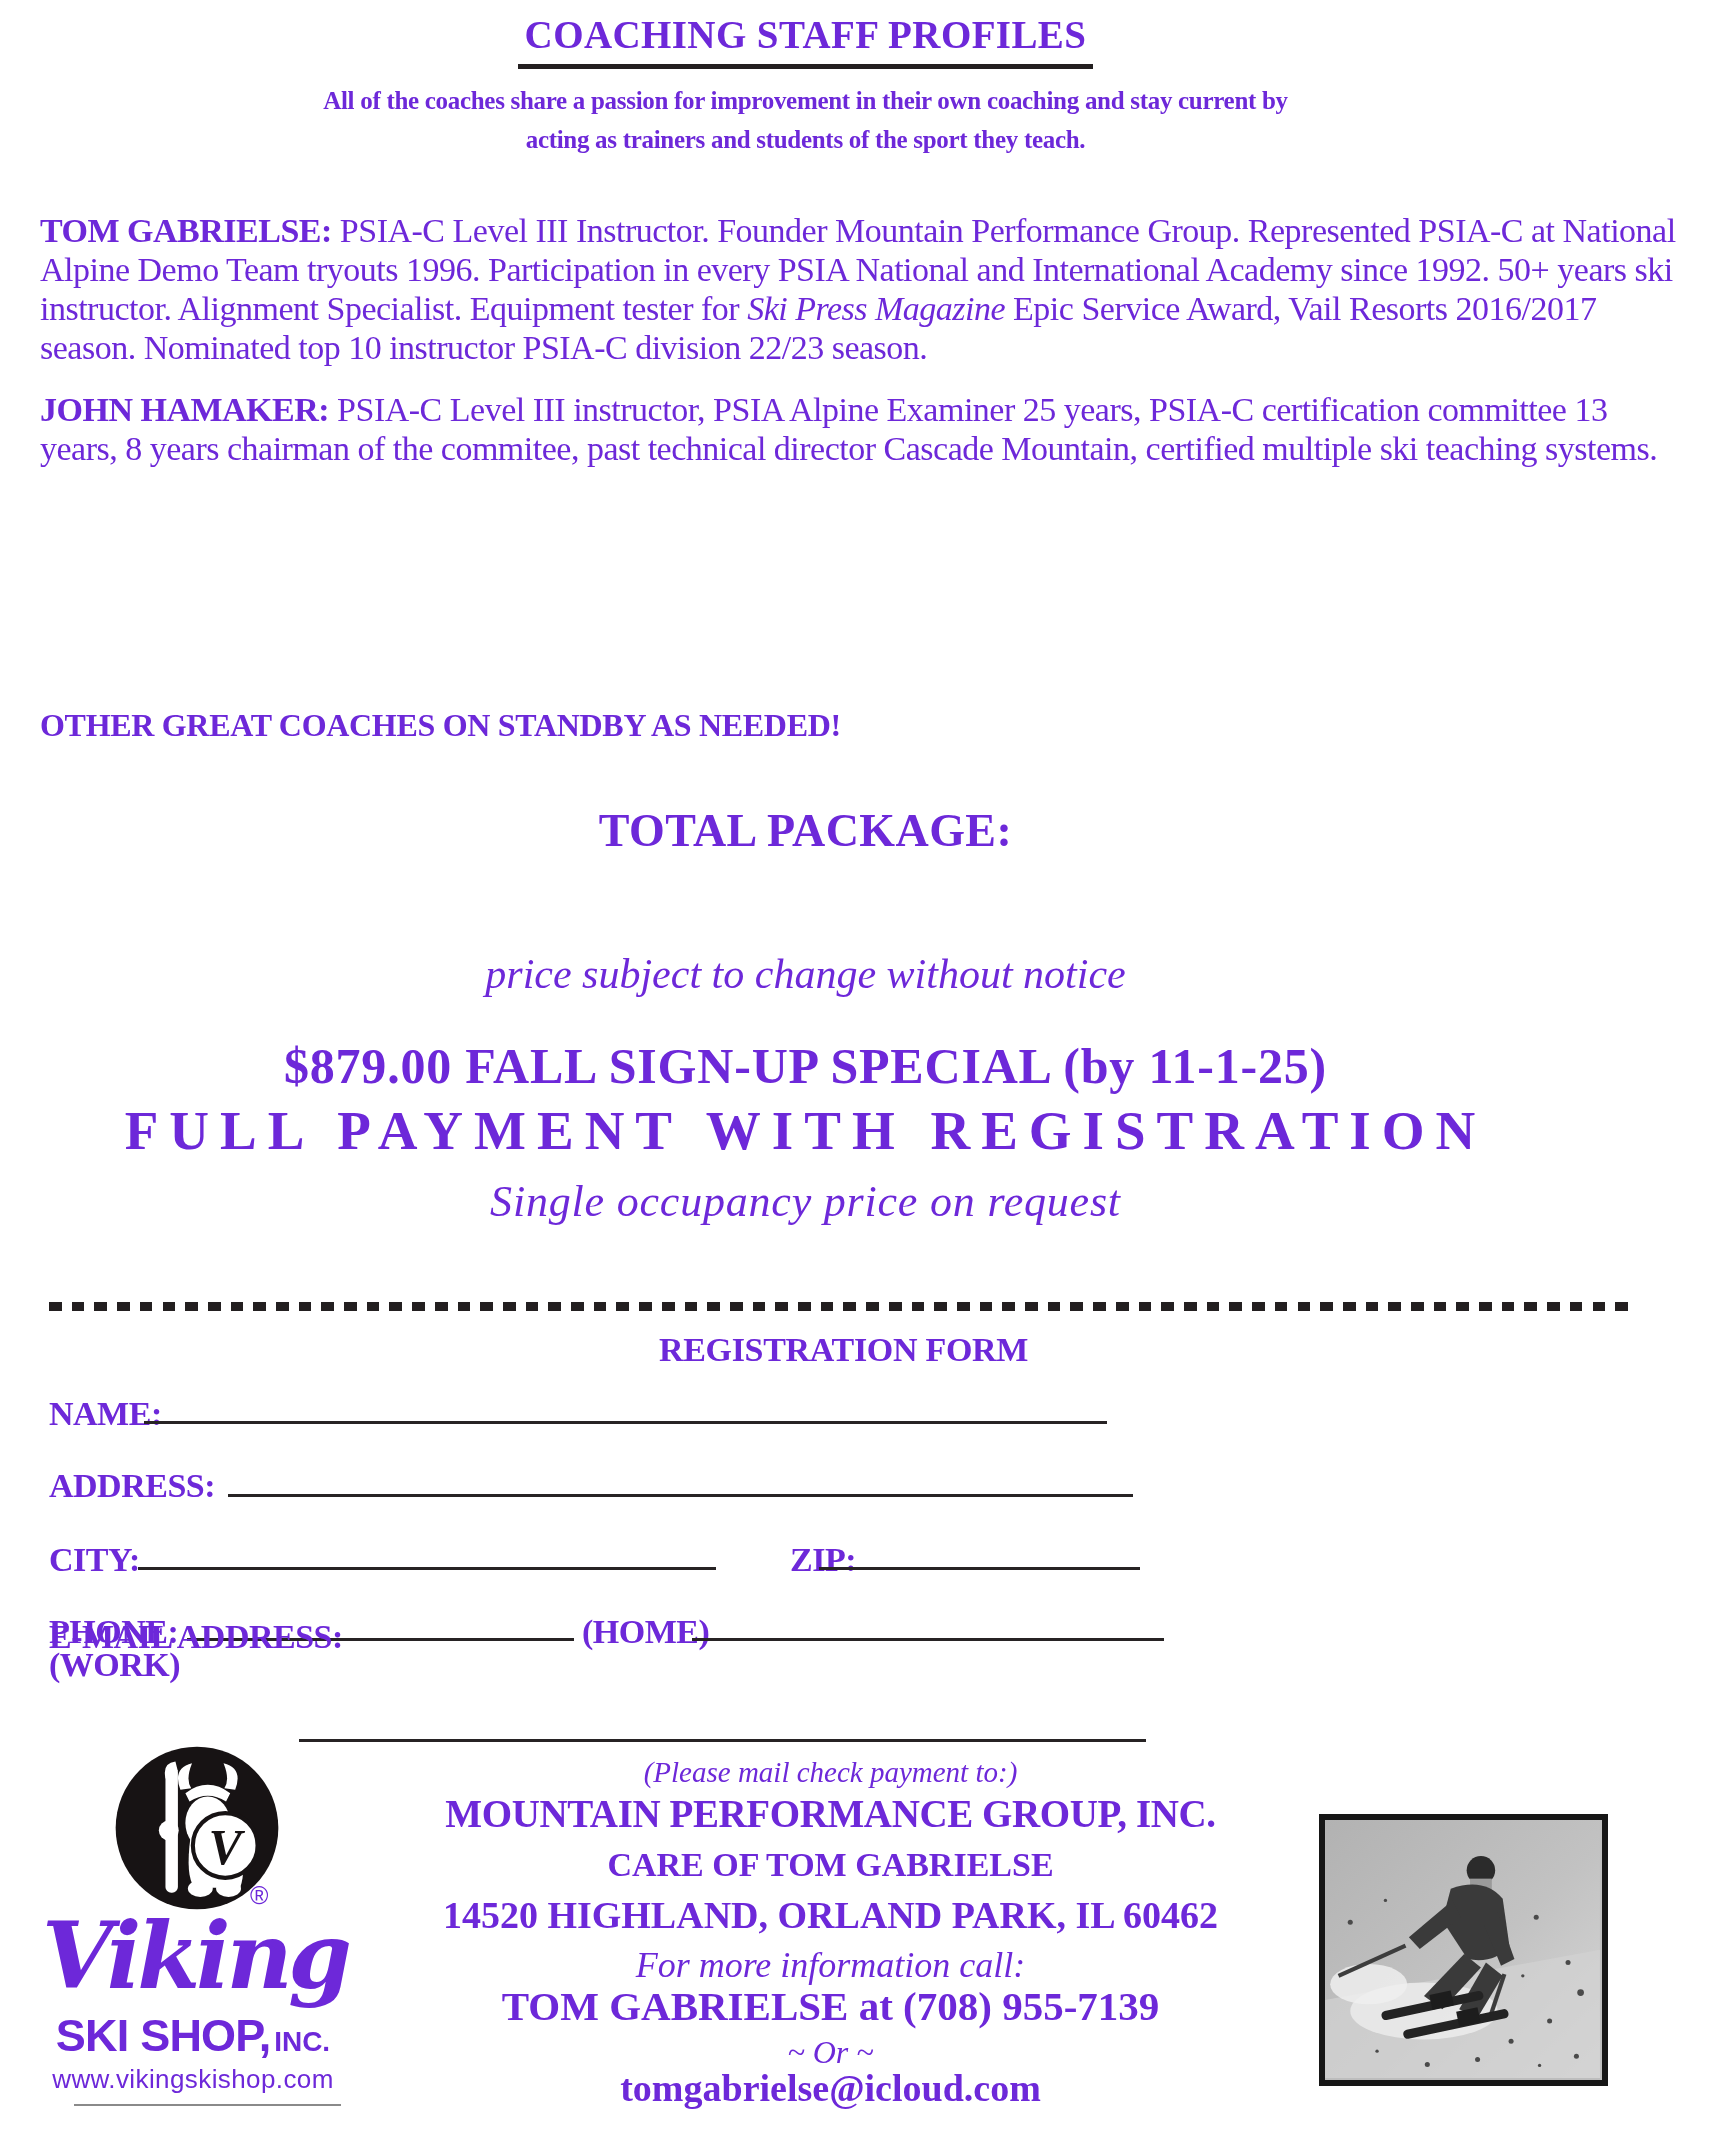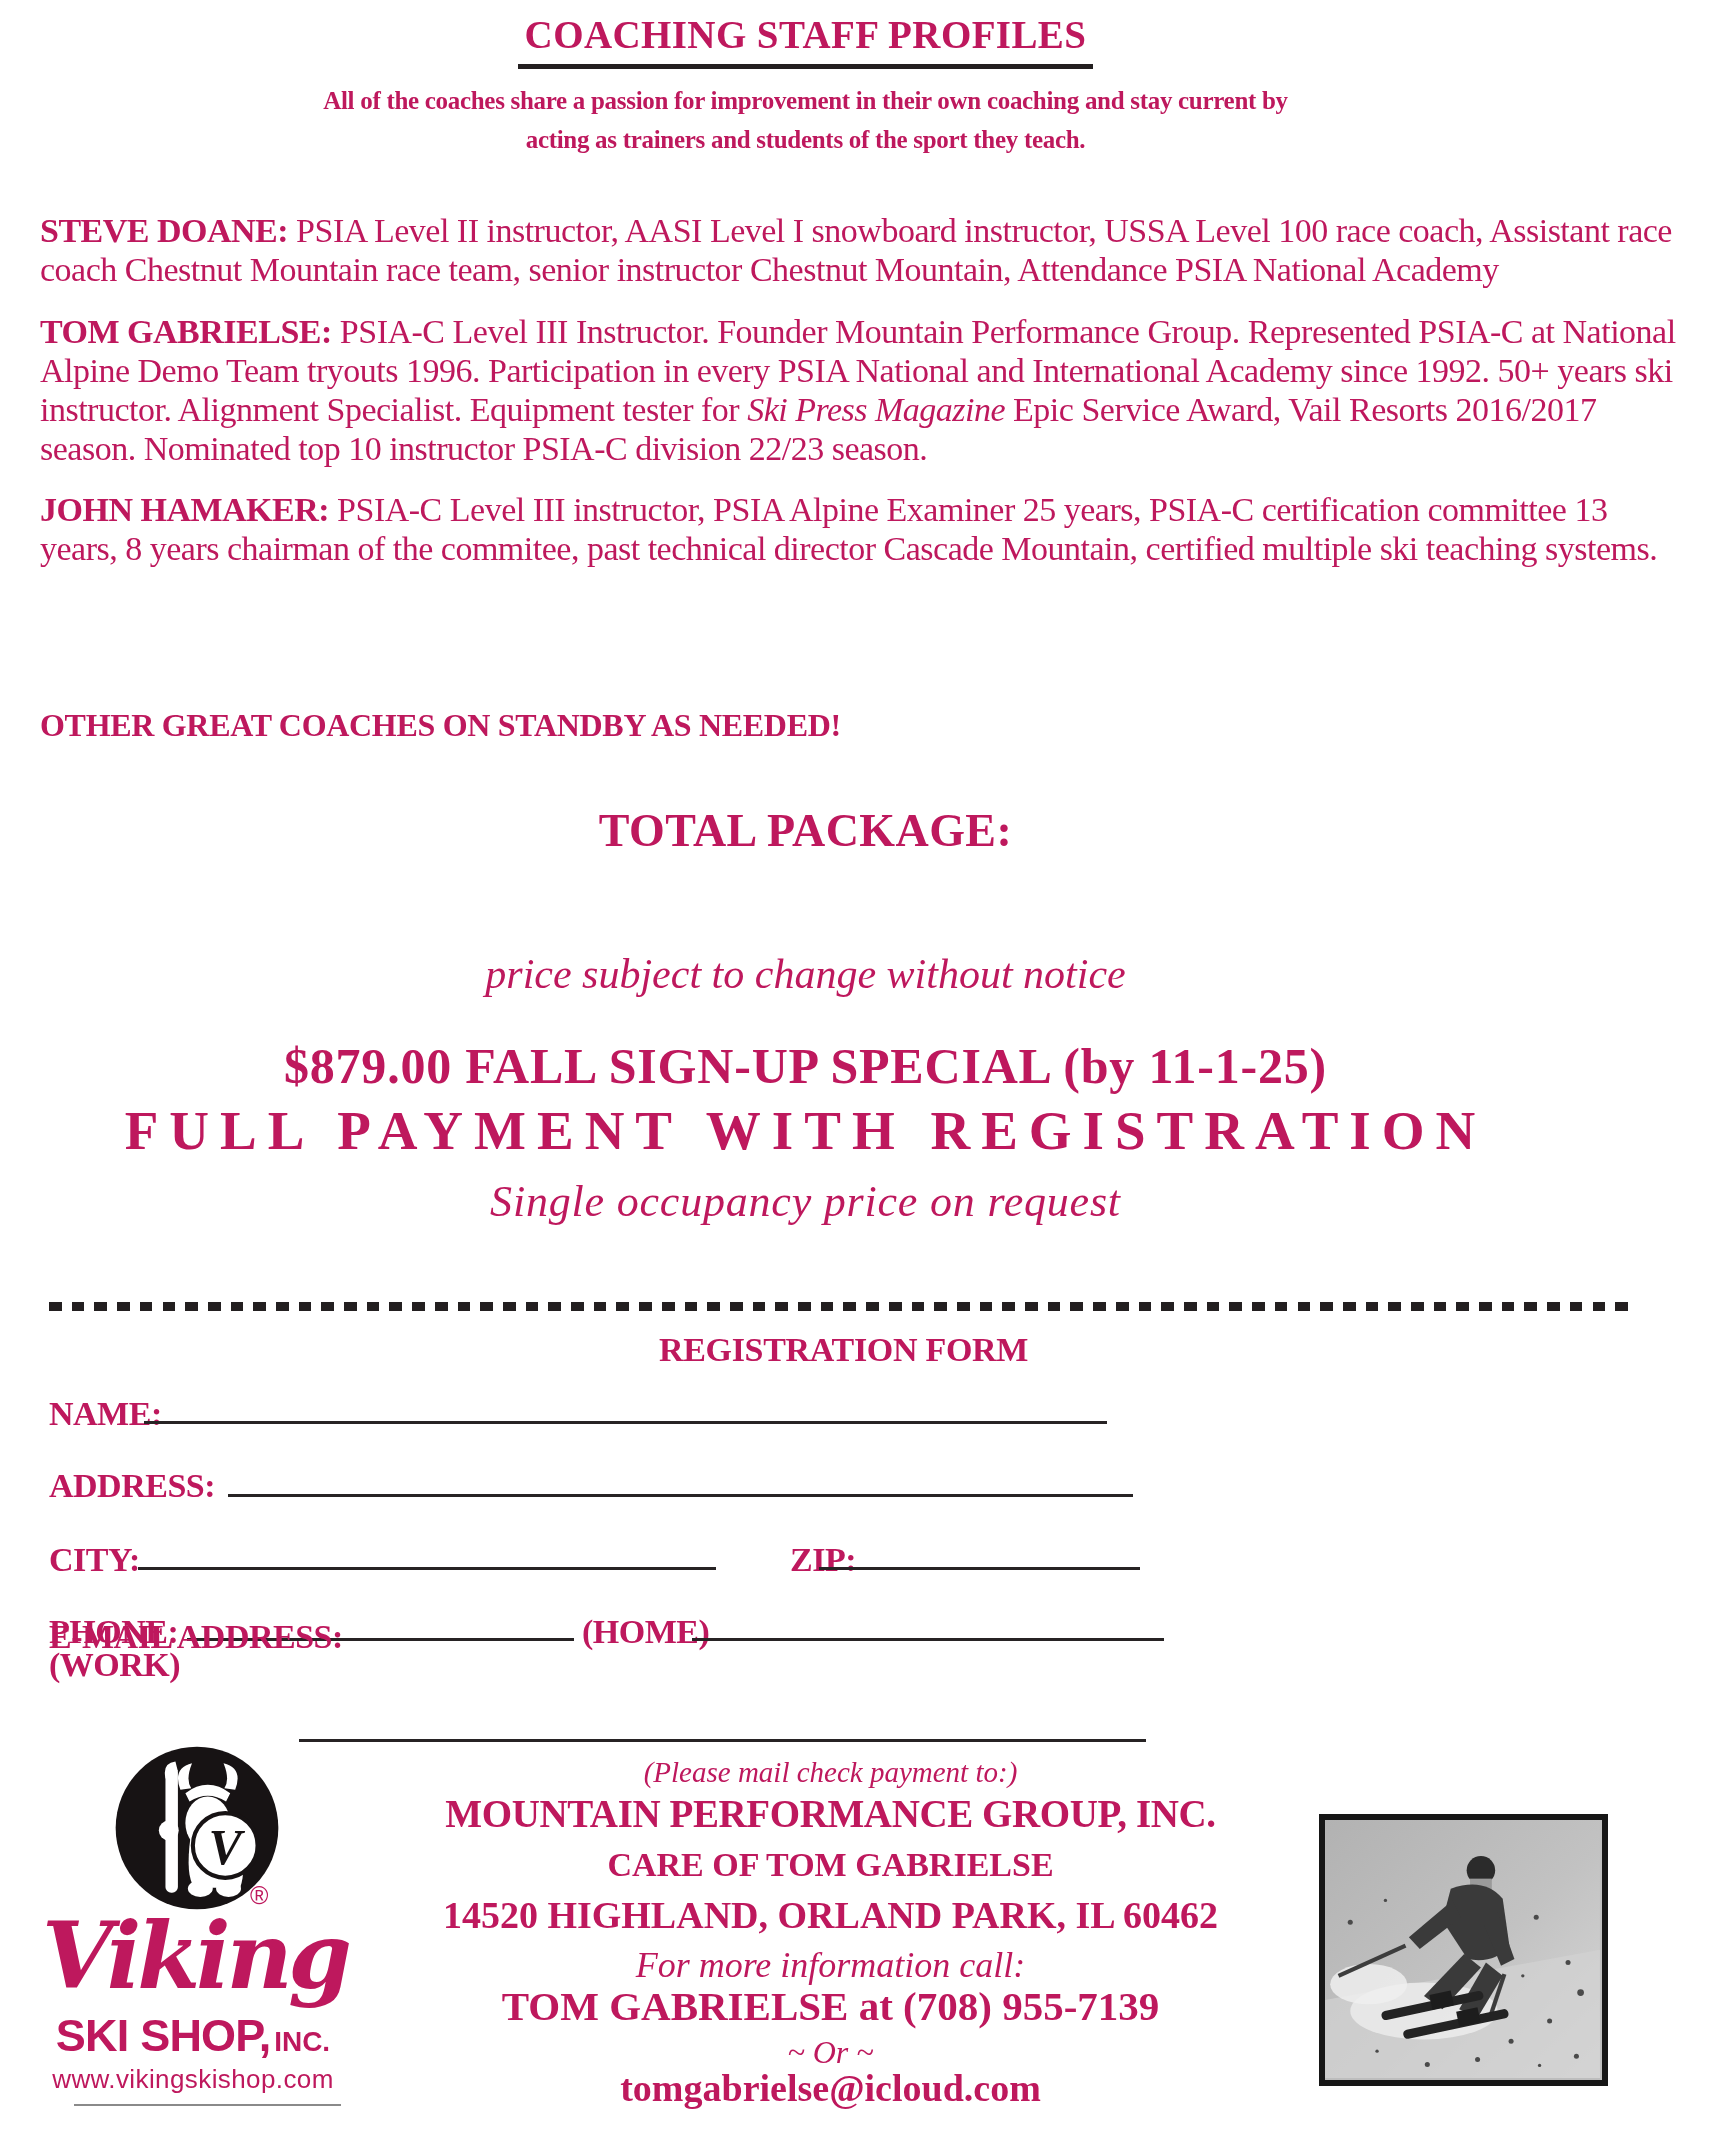--- a/index.html
+++ b/index.html
@@ -1,21 +1,21 @@
 <!DOCTYPE html>
 <html style="font-size:13.4px"><head>
 <meta charset="utf-8">
 <style>
   html,body{margin:0;padding:0;background:#ffffff;}
   .page{
     position:relative;
     width:1712px;
     height:2142px;
     background:#ffffff;
-    color:#be185d;
+    color:#6d28d9;
     font-family:"Liberation Serif", serif;
     overflow:hidden;
   }
   .abs{position:absolute;}
   .center-col{position:absolute;left:0;width:1611px;text-align:center;}
   
   .title-wrap{top:11.7px;}
   .doc-title{
     display:inline-block;
     font-size:39px;font-weight:bold;
@@ -90,21 +90,20 @@
 
   <div class="abs center-col title-wrap">
     <span class="doc-title">COACHING STAFF PROFILES</span>
   </div>
   <div class="abs center-col intro">
     <div>All of the coaches share a passion for improvement in their own coaching and stay current by</div>
     <div>acting as trainers and students of the sport they teach.</div>
   </div>
 
   <div class="coaches">
-    <p><span class="coach-name">STEVE DOANE:</span><span> PSIA Level II instructor, AASI Level I snowboard instructor, USSA Level 100 race coach, Assistant race coach Chestnut Mountain race team, senior instructor Chestnut Mountain, Attendance PSIA National Academy</span></p>
     <p><span class="coach-name">TOM GABRIELSE:</span><span> PSIA-C Level III Instructor. Founder Mountain Performance Group. Represented PSIA-C at National Alpine Demo Team tryouts 1996. Participation in every PSIA National and International Academy since 1992. 50+ years ski instructor. Alignment Specialist. Equipment tester for </span><em>Ski Press Magazine</em><span> Epic Service Award, Vail Resorts 2016/2017 season. Nominated top 10 instructor PSIA-C division 22/23 season.</span></p>
     <p><span class="coach-name">JOHN HAMAKER:</span><span> PSIA-C Level III instructor, PSIA Alpine Examiner 25 years, PSIA-C certification committee 13 years, 8 years chairman of the commitee, past technical director Cascade Mountain, certified multiple ski teaching systems.</span></p>
   </div>
 
   <div class="standby">OTHER GREAT COACHES ON STANDBY AS NEEDED!</div>
 
   <div class="abs center-col total-label">TOTAL PACKAGE:</div>
   <div class="abs center-col price-note">price subject to change without notice</div>
   <div class="abs center-col special-offer">$879.00 FALL SIGN-UP SPECIAL (by 11-1-25)</div>
   <div class="abs center-col payment-terms">FULL PAYMENT WITH REGISTRATION</div>

